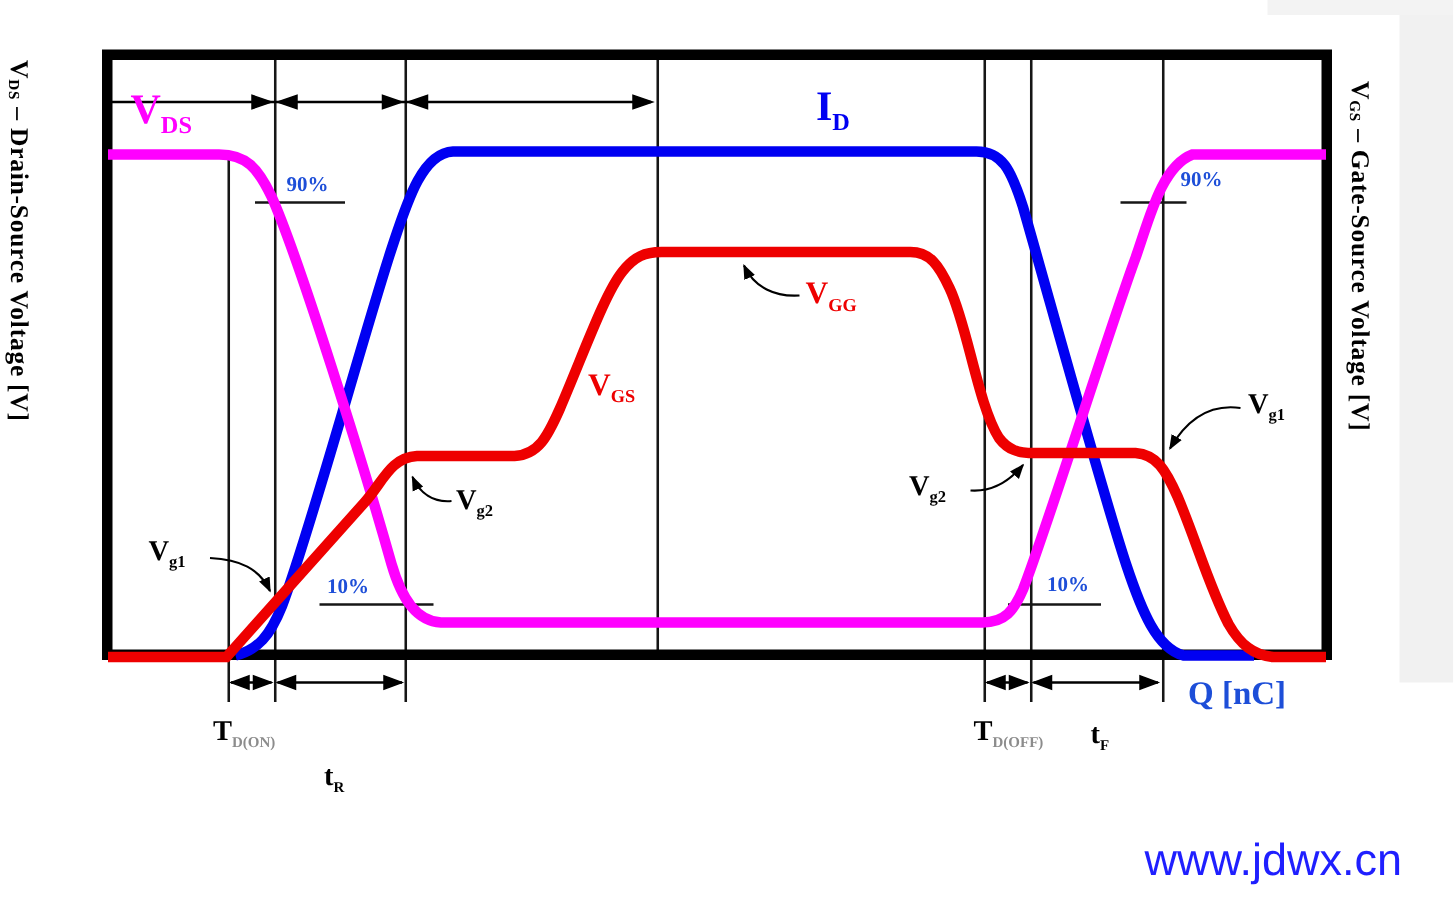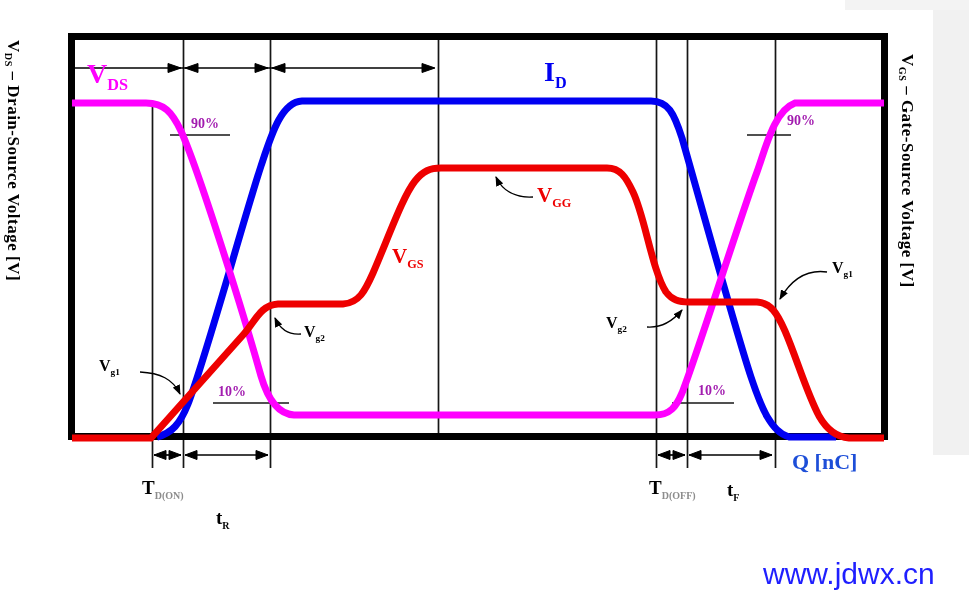--- a/index.html
+++ b/index.html
@@ -3,22 +3,22 @@
 <meta charset="utf-8">
 <style>
   html,body{margin:0;padding:0;background:#ffffff;}
   .stage{position:relative;width:969px;height:607px;background:#ffffff;overflow:hidden;
          font-family:"Liberation Serif","DejaVu Serif",serif;}
   .stage svg{position:absolute;left:0;top:0;}
   .lbl{position:absolute;font-weight:bold;line-height:1;white-space:nowrap;}
   .lbl sub{font-size:58%;line-height:1;}
   .big{font-size:28px;}
   .med{font-size:21px;}
-  .sm{font-size:16px;}
-  .pct{font-size:14px;color:#a21caf;font-weight:bold;}
+  .sm{font-size:19px;}
+  .pct{font-size:14px;color:#1d4ed8;font-weight:bold;}
   .timing{font-size:19px;color:#000;}
   .timing sub{font-size:10px;}
   .grey-sub sub{color:#8c8c8c;}
   .q{font-size:22px;color:#1d4ed8;}
   .magenta{color:#ff00ff;}
   .blue{color:#0000f2;}
   .red{color:#ee0000;}
   .black{color:#000;}
   .axis-label{position:absolute;writing-mode:vertical-rl;font-weight:bold;font-size:17px;
               letter-spacing:0.5px;color:#000;line-height:1;}

